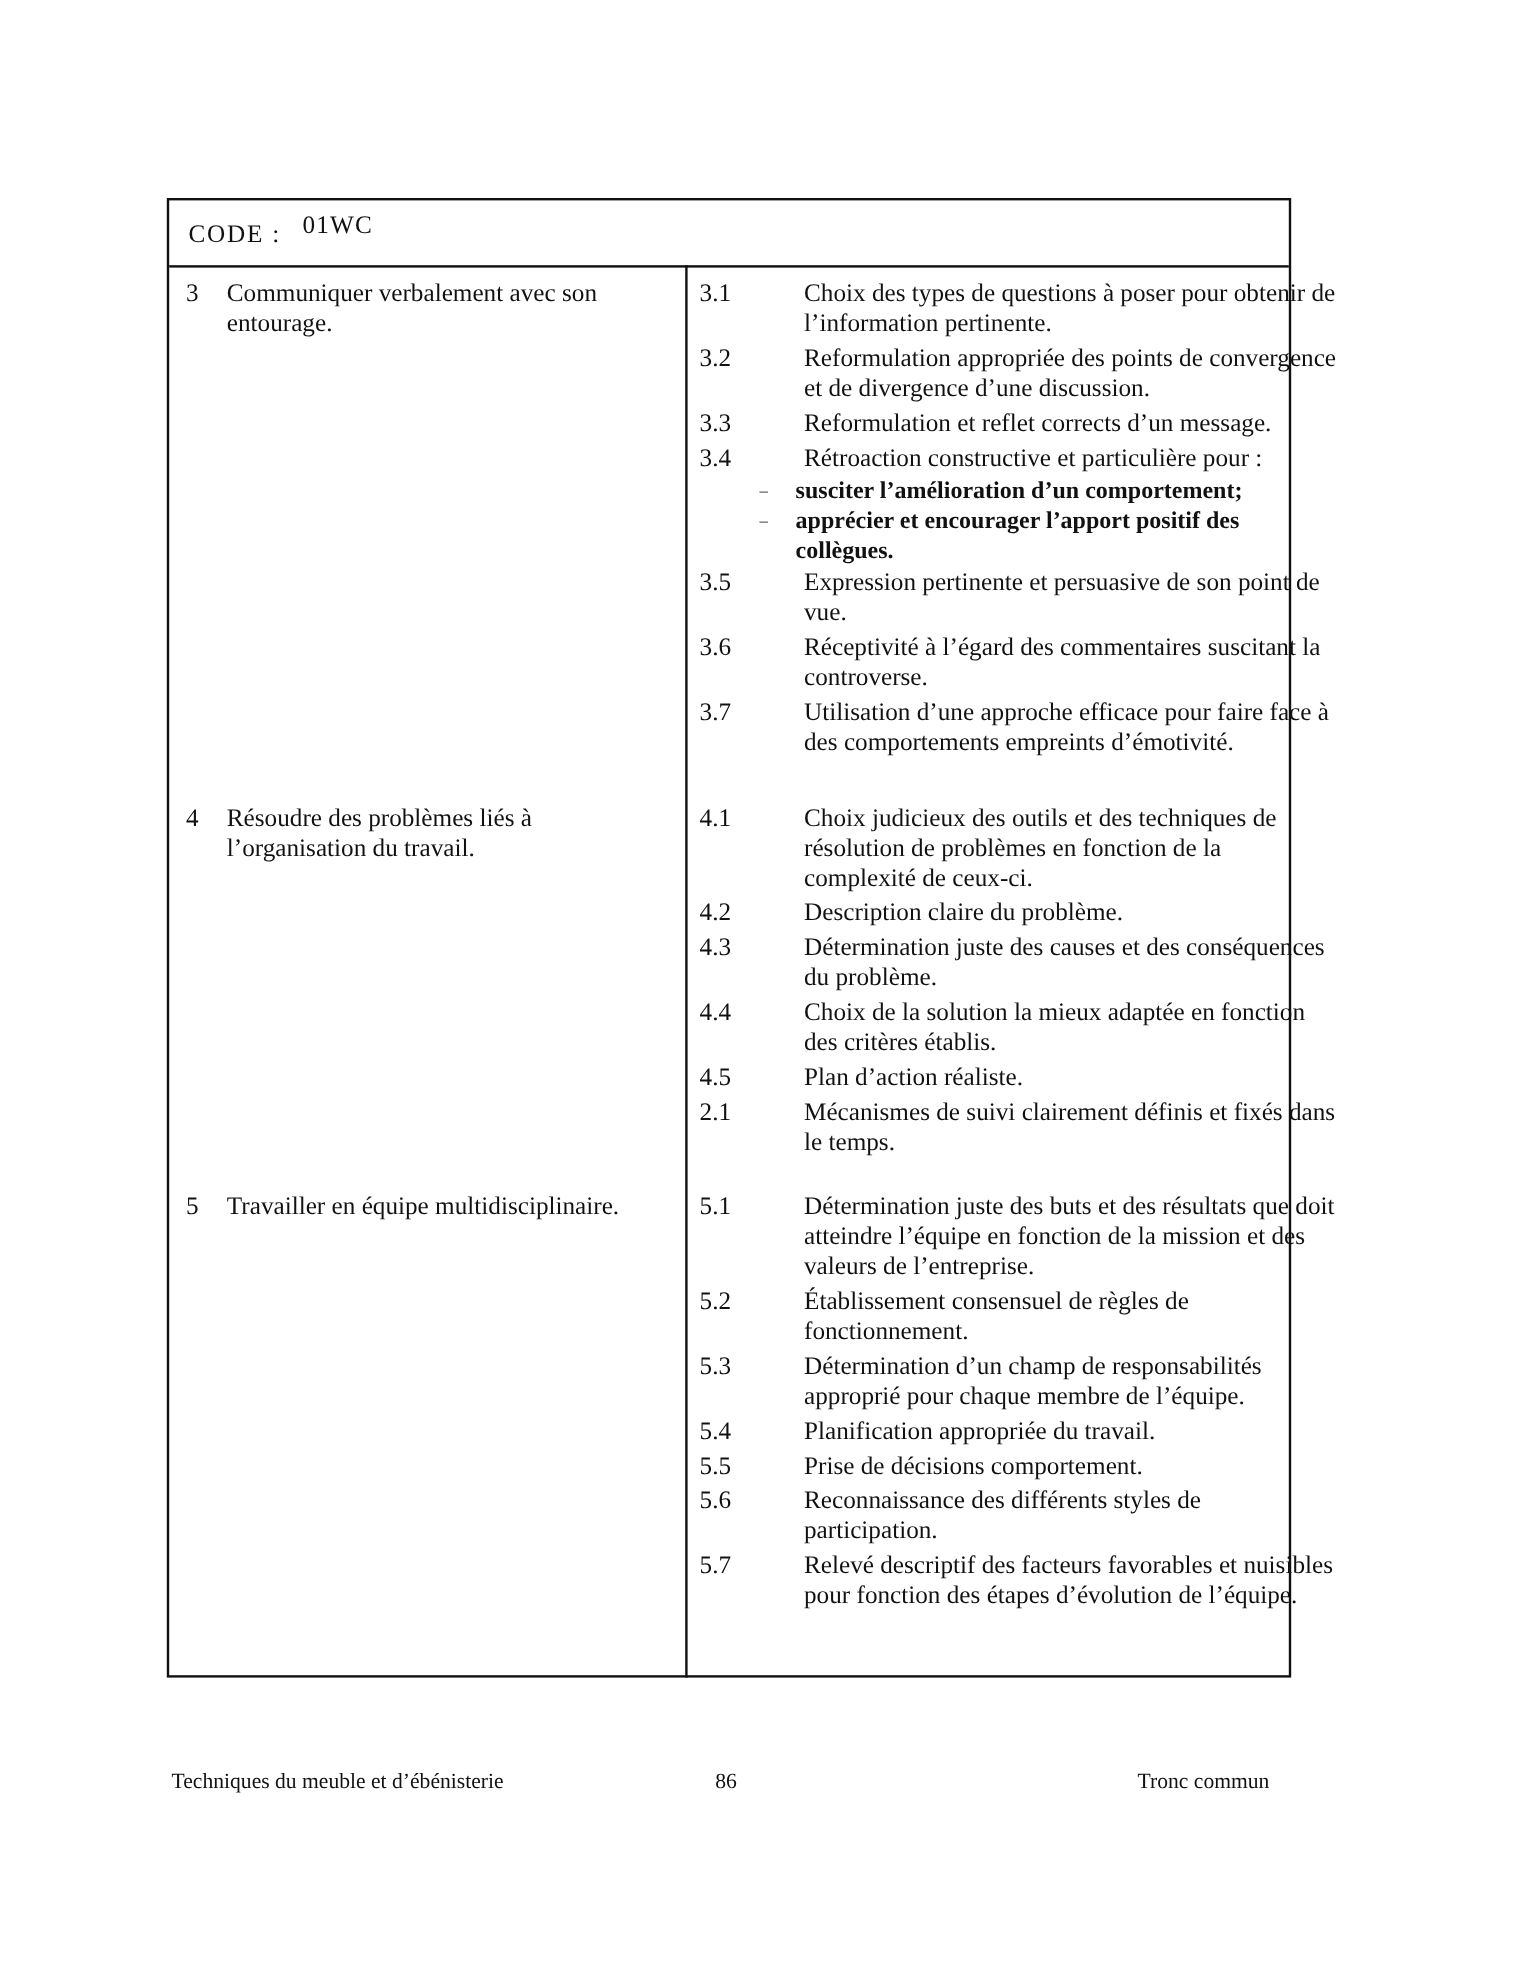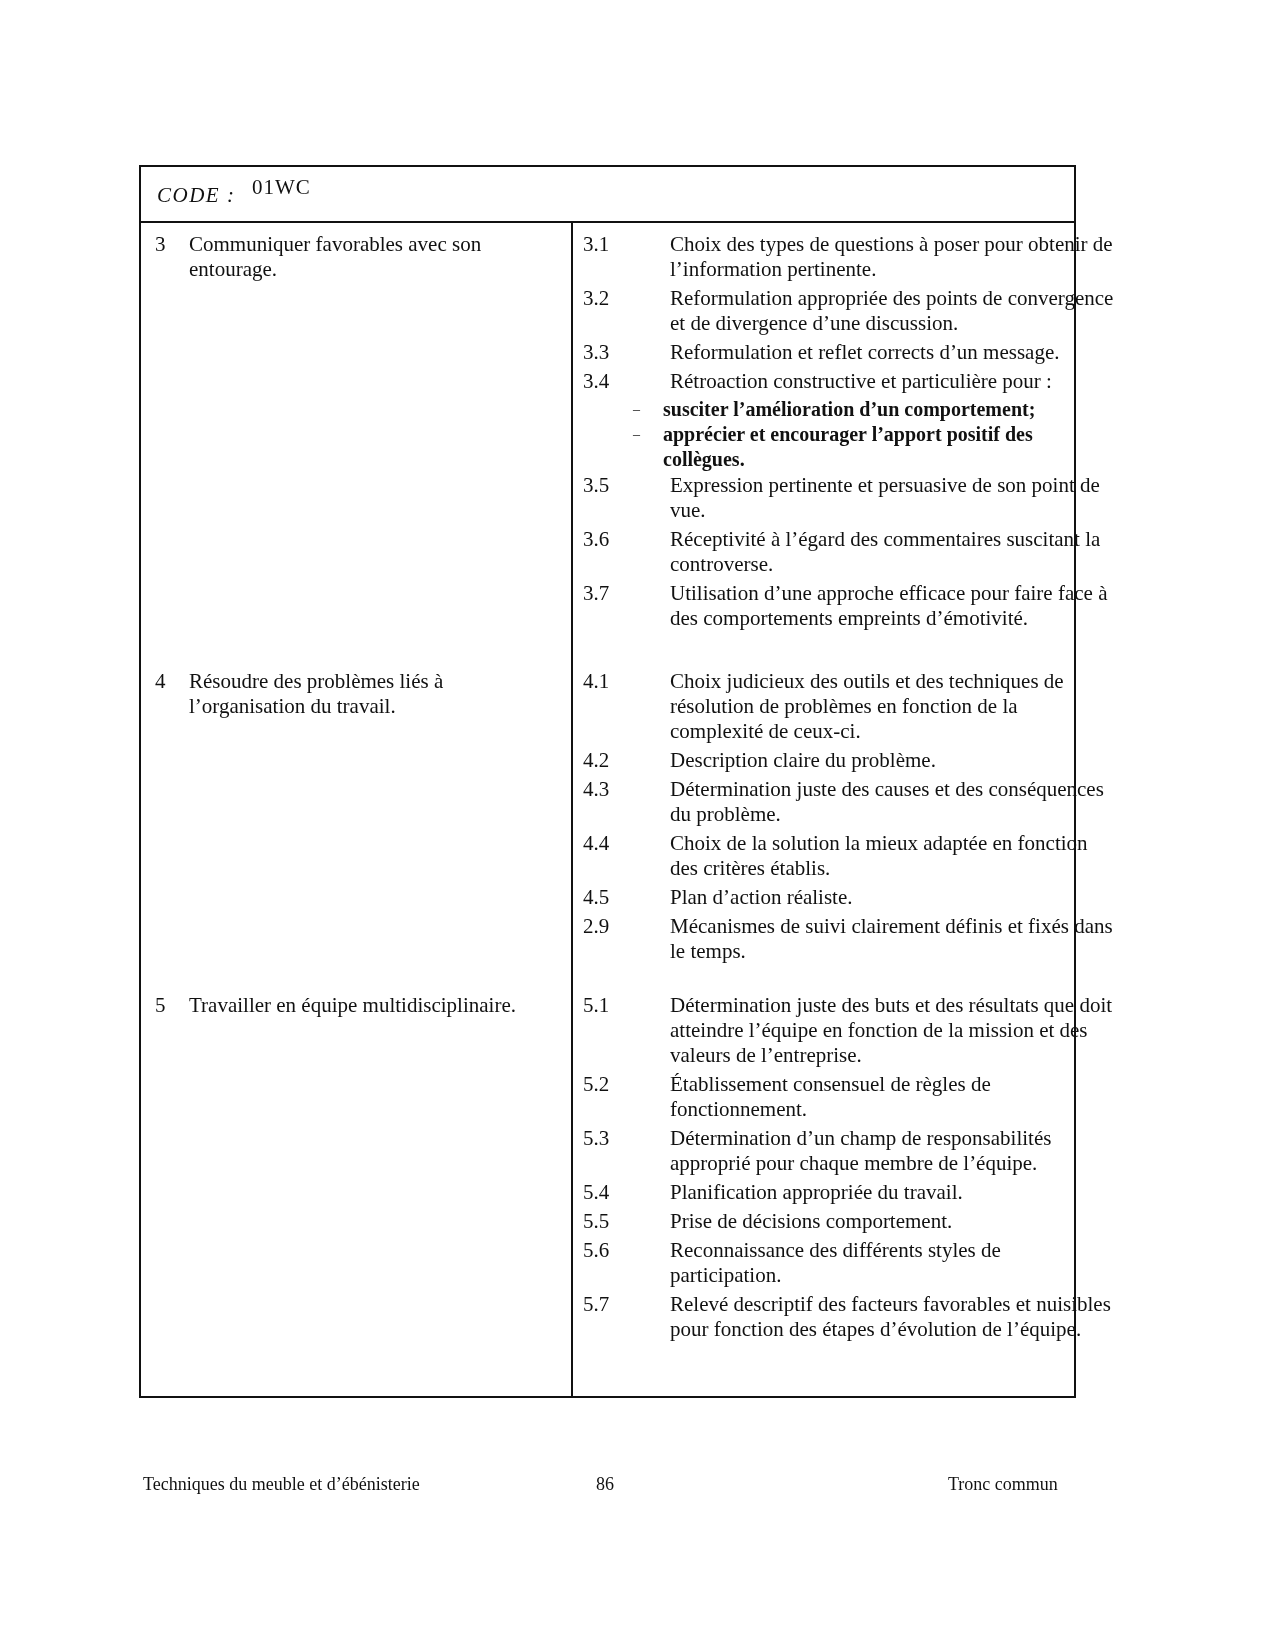--- a/index.html
+++ b/index.html
@@ -9,21 +9,21 @@
   }
   .page-table {
     position: absolute; left: 139px; top: 165px; width: 937px; height: 1233px;
     border: 2px solid #111; box-sizing: border-box;
   }
   .code-row {
     position: absolute; left: 0; top: 0; right: 0; height: 54px;
     border-bottom: 2px solid #111;
   }
   .code-label {
-    position: absolute; left: 16px; top: 16px; font-size: 21px; letter-spacing: 1.5px; font-style: italic;
+    position: absolute; left: 16px; top: 16px; font-size: 21px; letter-spacing: 1.5px;
   }
   .code-value {
     position: absolute; left: 111px; top: 8px; font-size: 21px; letter-spacing: 1px;
   }
   .col-divider {
     position: absolute; left: 430px; top: 54px; bottom: -2px; width: 2px; background: #111;
   }
   .comp {
     position: absolute; left: 14px; width: 400px; font-size: 21px; line-height: 25px;
   }
@@ -49,21 +49,21 @@
 
 <div class="page-table">
   <div class="code-row">
     <span class="code-label">CODE :</span>
     <span class="code-value">01WC</span>
   </div>
   <div class="col-divider"></div>
 
   <div class="comp" style="top:65px;">
     <span class="num">3</span>
-    <span class="txt">Communiquer favorables avec son entourage.</span>
+    <span class="txt">Communiquer verbalement avec son entourage.</span>
   </div>
   <div class="crit-list" style="top:65px;">
     <div class="crit" style="top:0px;">
       <span class="num">3.1</span>
       <span class="txt">Choix des types de questions à poser pour obtenir de l’information pertinente.</span>
     </div>
     <div class="crit" style="top:54px;">
       <span class="num">3.2</span>
       <span class="txt">Reformulation appropriée des points de convergence et de divergence d’une discussion.</span>
     </div>
@@ -116,21 +116,21 @@
     </div>
     <div class="crit" style="top:162px;">
       <span class="num">4.4</span>
       <span class="txt">Choix de la solution la mieux adaptée en fonction des critères établis.</span>
     </div>
     <div class="crit" style="top:216px;">
       <span class="num">4.5</span>
       <span class="txt">Plan d’action réaliste.</span>
     </div>
     <div class="crit" style="top:245px;">
-      <span class="num">2.9</span>
+      <span class="num">2.1</span>
       <span class="txt">Mécanismes de suivi clairement définis et fixés dans le temps.</span>
     </div>
   </div>
 
   <div class="comp" style="top:826px;">
     <span class="num">5</span>
     <span class="txt">Travailler en équipe multidisciplinaire.</span>
   </div>
   <div class="crit-list" style="top:826px;">
     <div class="crit" style="top:0px;">

